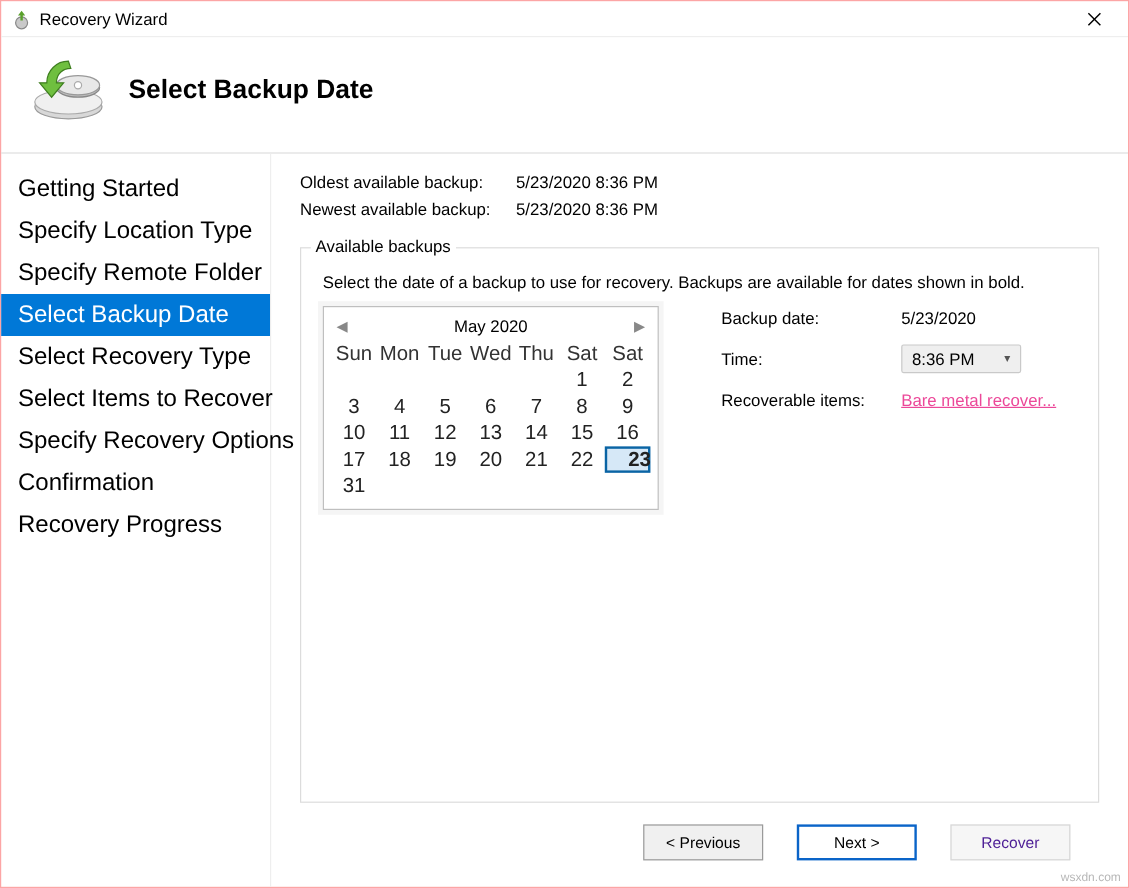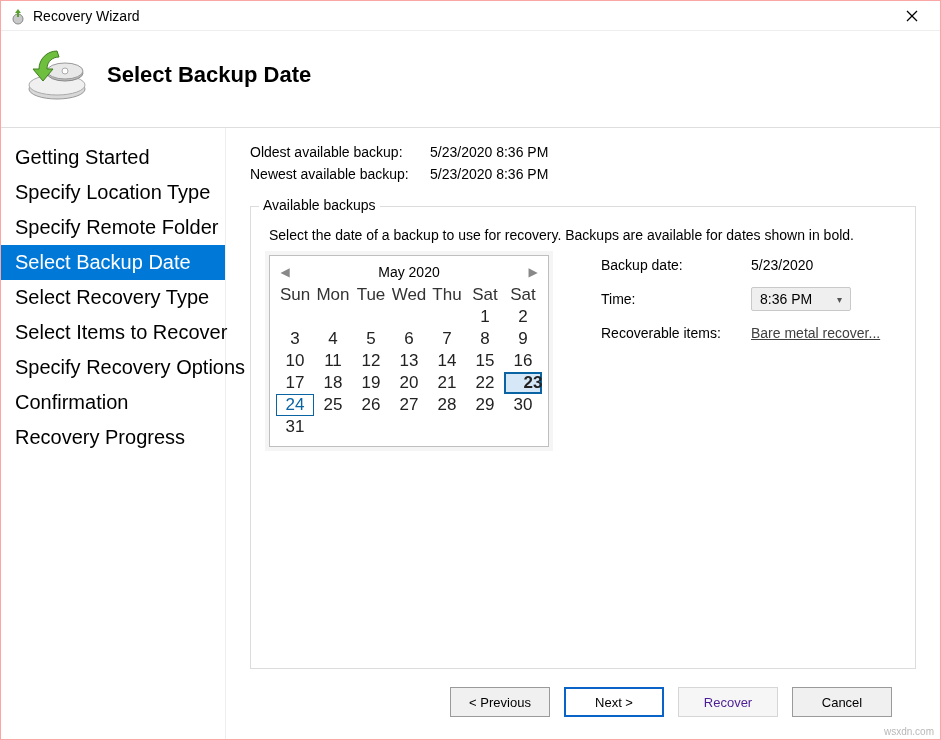--- a/index.html
+++ b/index.html
@@ -147,26 +147,26 @@
   align-items: center;
   justify-content: space-between;
   border: 1px solid #c9c9c9;
   background: #efefef;
   border-radius: 2px;
   padding: 3px 8px;
   width: 100px;
   cursor: pointer;
 }
 .time-select .chev { font-size: 10px; color: #555; }
-.link { color: #404040; text-decoration: underline; cursor: pointer; }
+.link { color: #ec4899; text-decoration: underline; cursor: pointer; }
 .footer {
   padding: 18px 24px 22px 24px;
   display: flex;
   justify-content: flex-end;
-  gap: 14px;
+  gap: 28px;
 }
 .btn {
   min-width: 100px;
   height: 30px;
   border: 1px solid #9a9a9a;
   background: #f0f0f0;
   display: inline-flex;
   align-items: center;
   justify-content: center;
   font-size: 13px;
@@ -304,29 +304,20 @@
                   <div class="cal-row">
                     <div class="cal-cell cal-day">17</div>
                     <div class="cal-cell cal-day">18</div>
                     <div class="cal-cell cal-day">19</div>
                     <div class="cal-cell cal-day">20</div>
                     <div class="cal-cell cal-day">21</div>
                     <div class="cal-cell cal-day">22</div>
                     <div class="cal-cell cal-day selected bold">23</div>
                   </div>
                   <div class="cal-row">
-                    <div class="cal-cell cal-day today">24</div>
-                    <div class="cal-cell cal-day">25</div>
-                    <div class="cal-cell cal-day">26</div>
-                    <div class="cal-cell cal-day">27</div>
-                    <div class="cal-cell cal-day">28</div>
-                    <div class="cal-cell cal-day">29</div>
-                    <div class="cal-cell cal-day">30</div>
-                  </div>
-                  <div class="cal-row">
                     <div class="cal-cell cal-day">31</div>
                     <div class="cal-cell cal-day"></div>
                     <div class="cal-cell cal-day"></div>
                     <div class="cal-cell cal-day"></div>
                     <div class="cal-cell cal-day"></div>
                     <div class="cal-cell cal-day"></div>
                     <div class="cal-cell cal-day"></div>
                   </div>
                 </div>
             </div>
@@ -354,20 +345,19 @@
             </div>
           </div>
 
         </div>
       </div>
 
       <div class="footer">
         <div class="btn">&lt; Previous</div>
         <div class="btn primary">Next &gt;</div>
         <div class="btn disabled">Recover</div>
-        <div class="btn">Cancel</div>
       </div>
 
     </div>
   </div>
 
   <div class="watermark">wsxdn.com</div>
 </div>
 
 </body></html>

